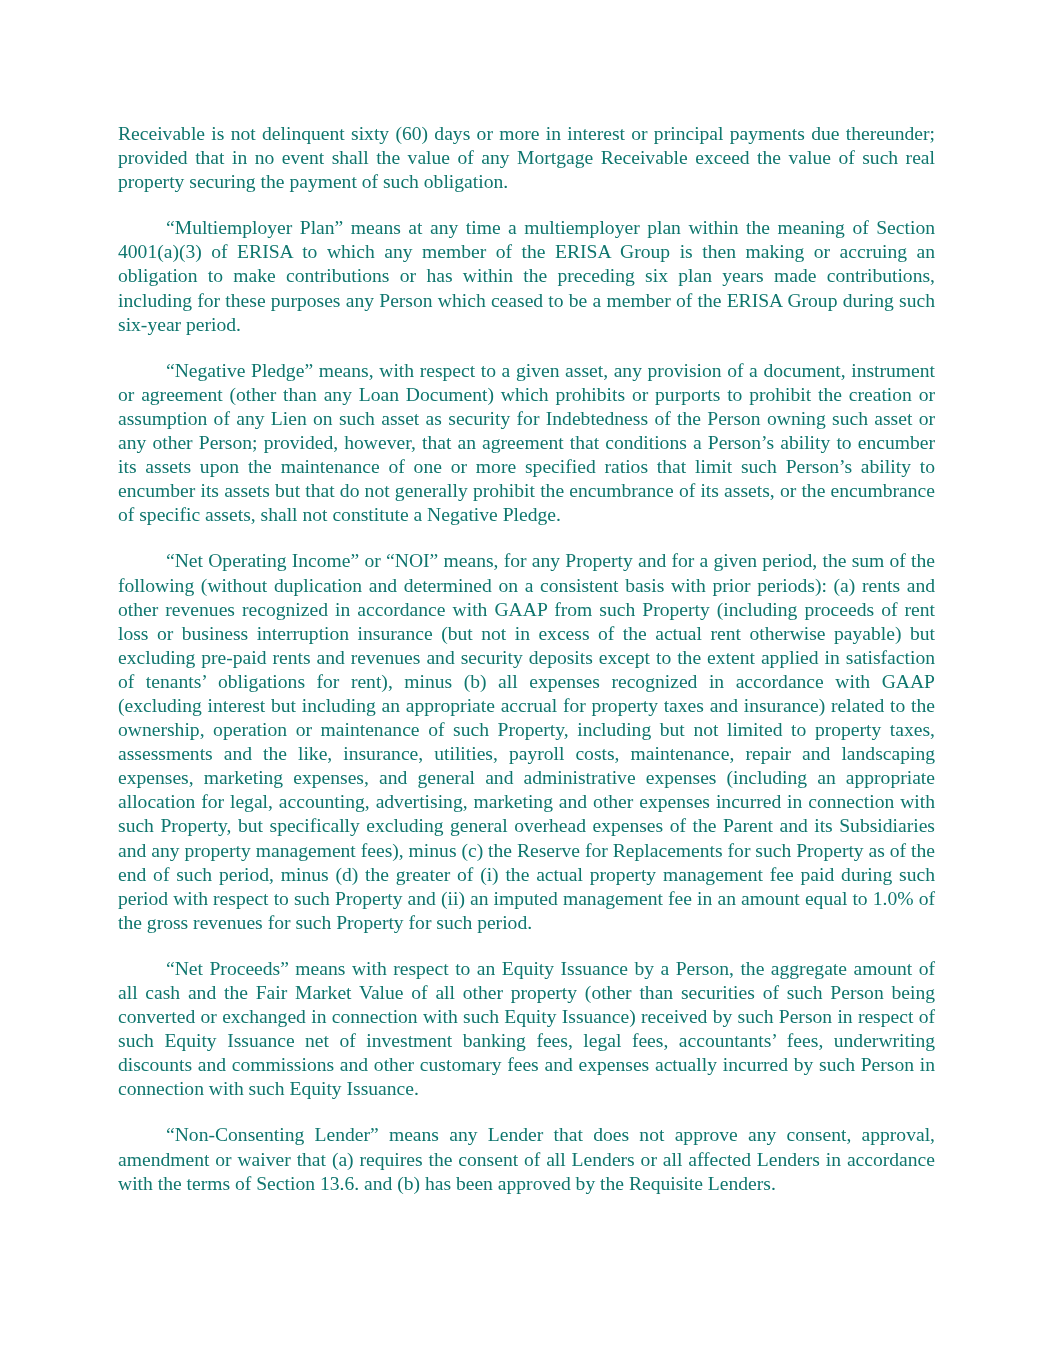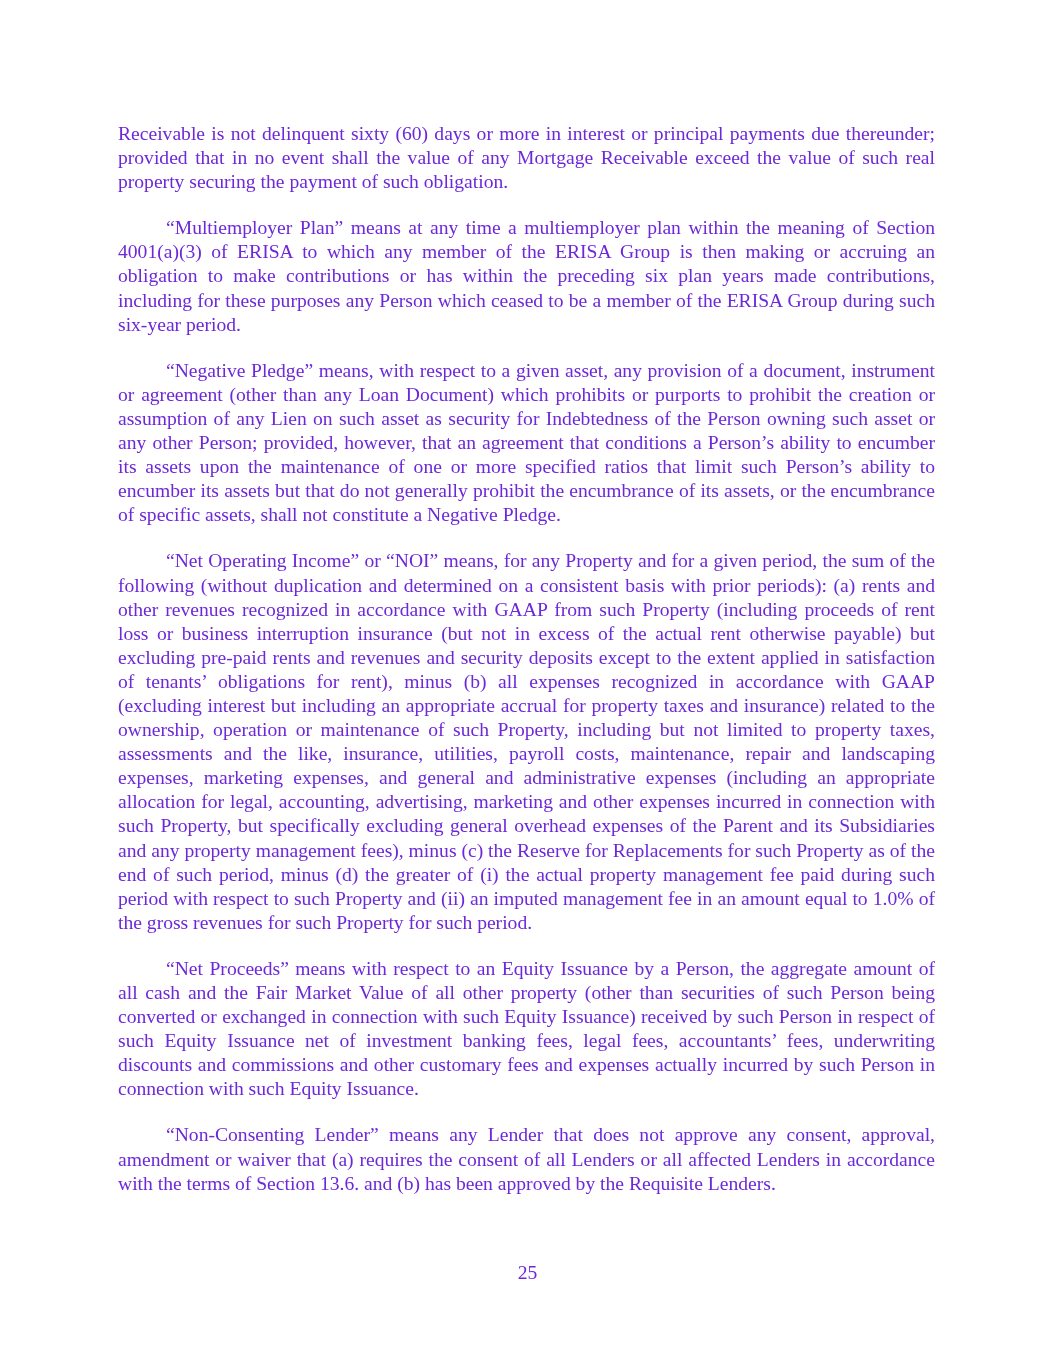--- a/index.html
+++ b/index.html
@@ -7,21 +7,21 @@
     padding: 0;
     background: #ffffff;
   }
   .page {
     position: relative;
     width: 1055px;
     height: 1365px;
     margin: 0 auto;
     background: #ffffff;
     font-family: "Liberation Serif", "DejaVu Serif", serif;
-    color: #6d28d9;
+    color: #0f766e;
     box-sizing: border-box;
   }
   .content {
     position: absolute;
     left: 118px;
     top: 122px;
     width: 817px;
   }
   p.para {
     margin: 0 0 22px 0;
@@ -55,14 +55,13 @@
 
 <div class="page">
   <div class="content" id="body-content">
       <p class="para"><span>Receivable is not delinquent sixty (60) days or more in interest or principal payments due thereunder; provided that in no event shall the value of any Mortgage Receivable exceed the value of such real property securing the payment of such obligation.</span></p>
       <p class="para indent"><span>“</span><span class="term">Multiemployer Plan</span><span>” means at any time a multiemployer plan within the meaning of Section 4001(a)(3) of ERISA to which any member of the ERISA Group is then making or accruing an obligation to make contributions or has within the preceding six plan years made contributions, including for these purposes any Person which ceased to be a member of the ERISA Group during such six-year period.</span></p>
       <p class="para indent"><span>“</span><span class="term">Negative Pledge</span><span>” means, with respect to a given asset, any provision of a document, instrument or agreement (other than any Loan Document) which prohibits or purports to prohibit the creation or assumption of any Lien on such asset as security for Indebtedness of the Person owning such asset or any other Person; provided, however, that an agreement that conditions a Person’s ability to encumber its assets upon the maintenance of one or more specified ratios that limit such Person’s ability to encumber its assets but that do not generally prohibit the encumbrance of its assets, or the encumbrance of specific assets, shall not constitute a Negative Pledge.</span></p>
       <p class="para indent"><span>“</span><span class="term">Net Operating Income</span><span>” or “</span><span class="term">NOI</span><span>” means, for any Property and for a given period, the sum of the following (without duplication and determined on a consistent basis with prior periods): (a) rents and other revenues recognized in accordance with GAAP from such Property (including proceeds of rent loss or business interruption insurance (but not in excess of the actual rent otherwise payable) but excluding pre-paid rents and revenues and security deposits except to the extent applied in satisfaction of tenants’ obligations for rent), minus (b) all expenses recognized in accordance with GAAP (excluding interest but including an appropriate accrual for property taxes and insurance) related to the ownership, operation or maintenance of such Property, including but not limited to property taxes, assessments and the like, insurance, utilities, payroll costs, maintenance, repair and landscaping expenses, marketing expenses, and general and administrative expenses (including an appropriate allocation for legal, accounting, advertising, marketing and other expenses incurred in connection with such Property, but specifically excluding general overhead expenses of the Parent and its Subsidiaries and any property management fees), minus (c) the Reserve for Replacements for such Property as of the end of such period, minus (d) the greater of (i) the actual property management fee paid during such period with respect to such Property and (ii) an imputed management fee in an amount equal to 1.0% of the gross revenues for such Property for such period.</span></p>
       <p class="para indent"><span>“</span><span class="term">Net Proceeds</span><span>” means with respect to an Equity Issuance by a Person, the aggregate amount of all cash and the Fair Market Value of all other property (other than securities of such Person being converted or exchanged in connection with such Equity Issuance) received by such Person in respect of such Equity Issuance net of investment banking fees, legal fees, accountants’ fees, underwriting discounts and commissions and other customary fees and expenses actually incurred by such Person in connection with such Equity Issuance.</span></p>
       <p class="para indent"><span>“</span><span class="term">Non-Consenting Lender</span><span>” means any Lender that does not approve any consent, approval, amendment or waiver that (a) requires the consent of all Lenders or all affected Lenders in accordance with the terms of Section 13.6. and (b) has been approved by the Requisite Lenders.</span></p>
     </div>
-  <div class="page-number">25</div>
 </div>
 
 </body></html>

